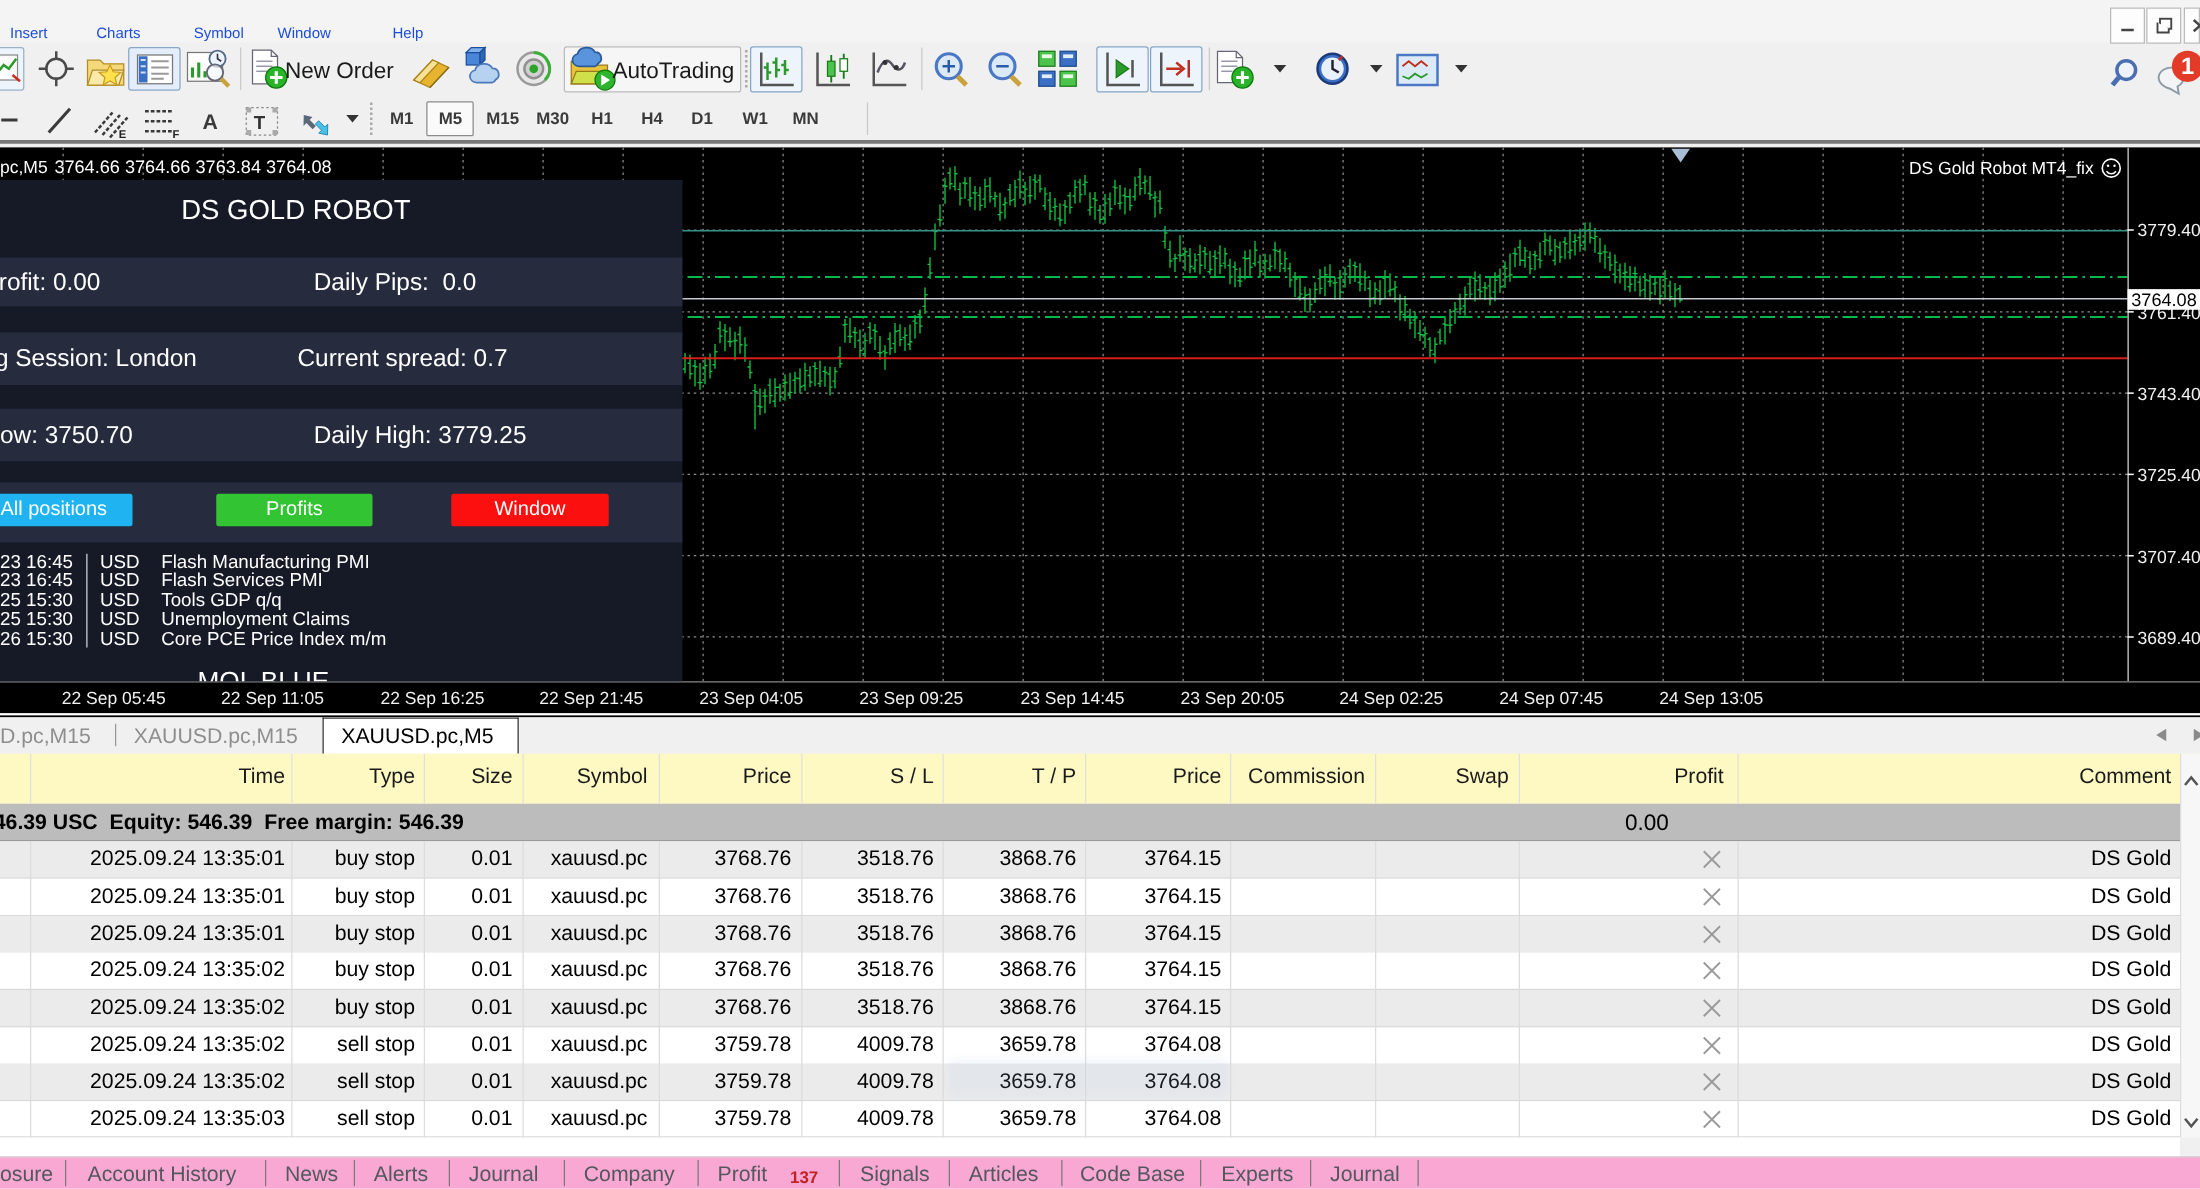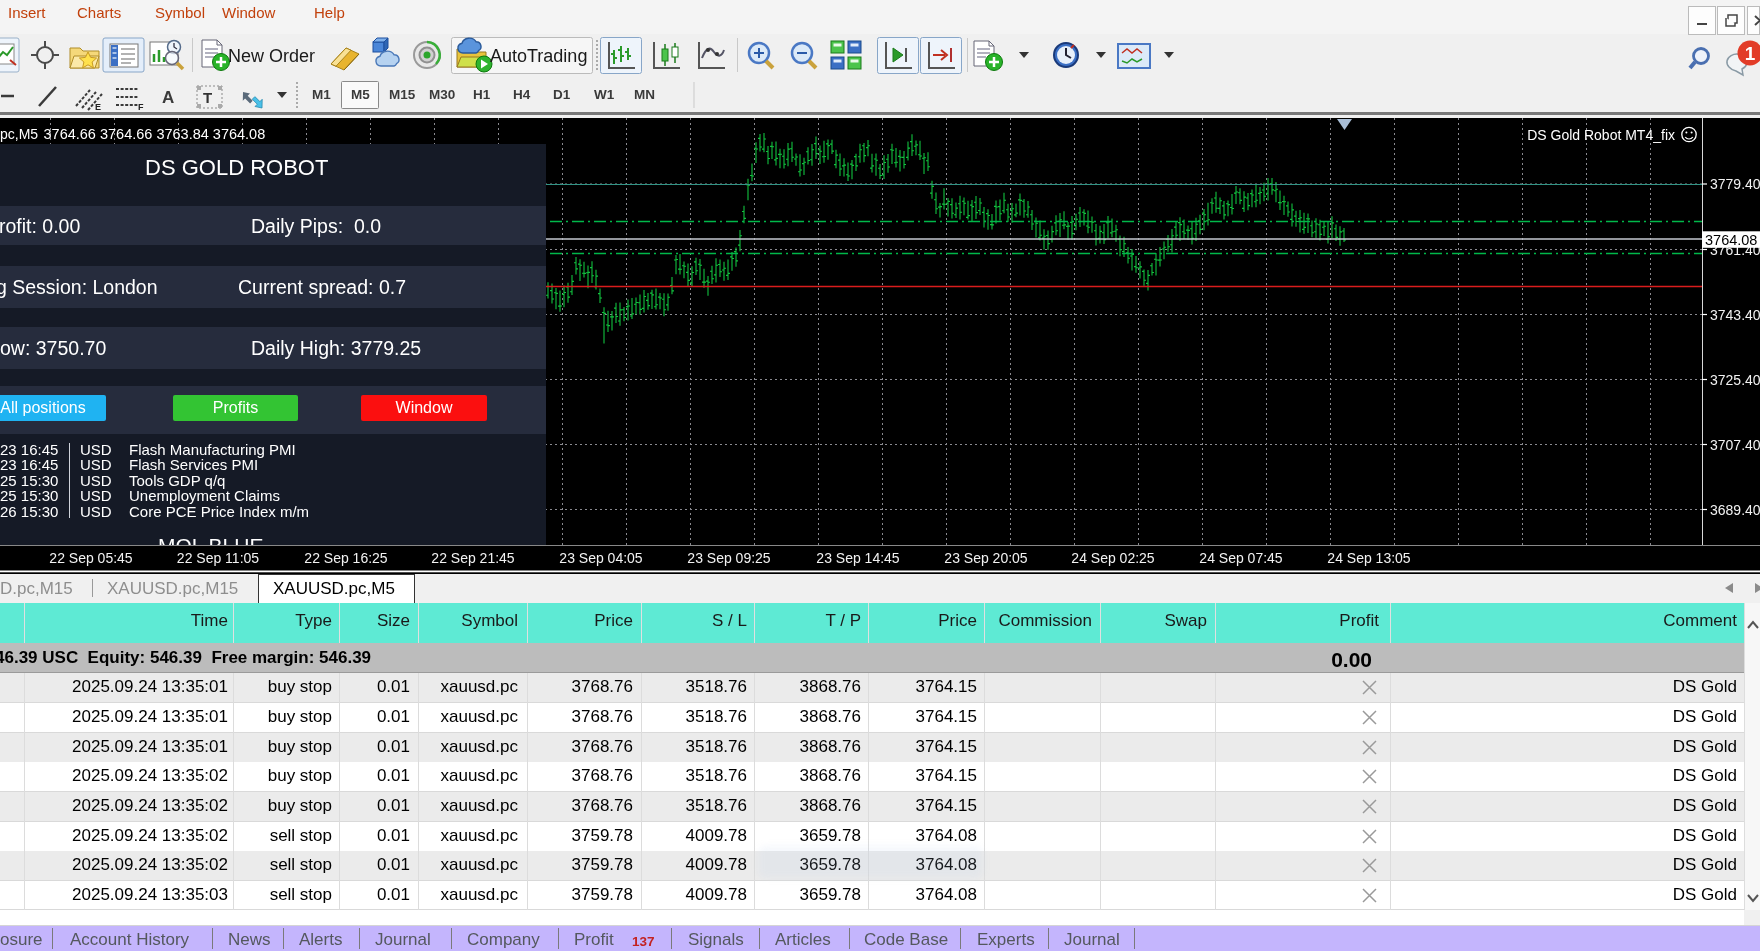--- a/index.html
+++ b/index.html
@@ -1,37 +1,37 @@
 <!DOCTYPE html>
 <html><head><meta charset="utf-8">
 <style>
 *{margin:0;padding:0;box-sizing:border-box}
 html,body{width:1760px;height:951px;overflow:hidden}
 body{font-family:"Liberation Sans",sans-serif;background:#f0f0f0;position:relative}
 .menu{position:absolute;top:0;left:0;width:1760px;height:34px;background:#f4f4f4}
-.menu span{position:absolute;top:4px;font-size:15px;color:#c2410c}
+.menu span{position:absolute;top:19px;font-size:12px;color:#1d4ed8}
 .tb1{position:absolute;top:34px;left:0;width:1760px;height:44px;background:#f0f0f0}
 .tb2{position:absolute;top:78px;left:0;width:1760px;height:37px;background:#f0f0f0;border-bottom:3px solid #787878}
 .lbl{position:absolute;font-size:18px;color:#1a1a1a}
 .tf{position:absolute;top:9px;font-size:13.5px;font-weight:700;color:#3a3a3a}
 .winbtn{position:absolute;top:6px;width:28px;height:29px;background:#fdfdfd;border:1px solid #bbb}
 .chart{position:absolute;top:118px;left:0;width:1760px;height:454px;background:#000}
 .panel{position:absolute;top:26px;left:-74px;width:620px;height:401px;background:#151a26;overflow:hidden}
 .prow{position:absolute;left:0;width:620px;background:#262c3d}
 .ptxt{position:absolute;color:#fff;font-size:19.5px;white-space:pre}
 .news{position:absolute;color:#fff;font-size:15px;white-space:pre}
 .pbtn{position:absolute;height:26px;font-size:16px;color:#fff;text-align:center;line-height:25px;border-radius:2px}
 .tabs{position:absolute;top:574px;left:0;width:1760px;height:29px;background:#f0f0f0}
 .tabs .t{position:absolute;top:5px;font-size:17px;color:#8e8e8e}
-.thead{position:absolute;top:603px;left:0;width:1760px;height:40px;background:#5eead4}
+.thead{position:absolute;top:603px;left:0;width:1760px;height:40px;background:#fef9c3}
 .th{position:absolute;top:8px;font-size:17px;color:#1a1a1a}
 .balrow{position:absolute;top:643px;left:0;width:1744px;height:30px;background:#bcbcbc;border-bottom:1px solid #9a9a9a}
 .row{position:absolute;left:0;width:1744px;height:30px;font-size:17px;color:#000}
 .cell{position:absolute;top:4px;text-align:right}
-.statbar{position:absolute;top:925px;left:0;width:1760px;height:26px;background:#c4b5fd;border-top:1px solid #d5d5d5}
+.statbar{position:absolute;top:925px;left:0;width:1760px;height:26px;background:#f9a8d4;border-top:1px solid #d5d5d5}
 .statbar span{position:absolute;top:4px;font-size:17px;color:#54585e}
 .statbar i{position:absolute;top:2px;font-style:normal}
 </style></head>
 <body>
 <div class="menu">
  <span style="left:8px">Insert</span>
     <span style="left:77px">Charts</span>
  <span style="left:155px">Symbol</span>
     <span style="left:222px">Window</span>
  <span style="left:314px">Help</span>
@@ -312,21 +312,21 @@
     <span class="th" style="right:1013px">S / L</span>
  <span class="th" style="right:899px">T / P</span>
     <span class="th" style="right:783px">Price</span>
  <span class="th" style="right:668px">Commission</span>
     <span class="th" style="right:553px">Swap</span>
  <span class="th" style="right:381px">Profit</span>
     <span class="th" style="right:23px">Comment</span>
 </div>
 <div class="balrow">
     <span style="position:absolute;left:-5px;top:5px;font-size:17px;font-weight:700">46.39 USC&nbsp; Equity: 546.39&nbsp; Free margin: 546.39</span>
-    <span style="position:absolute;right:372px;top:5px;font-size:21px;font-weight:700">0.00</span>
+    <span style="position:absolute;right:409px;top:5px;font-size:18px;font-weight:400">0.00</span>
   </div>
 <div id="rows">
     <div class="row" style="top:673px;height:30px;background:#ebebeb">
       <span class="cell" style="right:1516px">2025.09.24 13:35:01</span>
       <span class="cell" style="right:1412px">buy stop</span>
       <span class="cell" style="right:1334px">0.01</span>
       <span class="cell" style="right:1226px">xauusd.pc</span>
       <span class="cell" style="right:1111px">3768.76</span>
       <span class="cell" style="right:997px">3518.76</span>
       <span class="cell" style="right:883px">3868.76</span>

